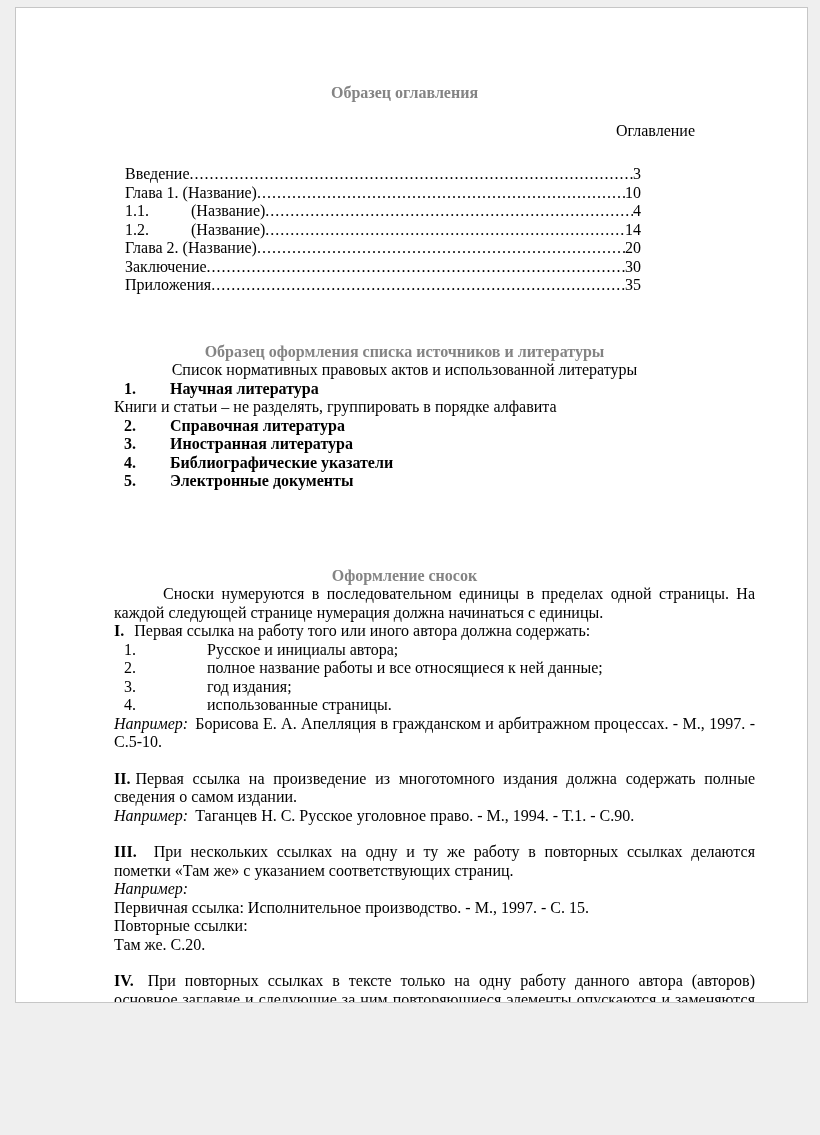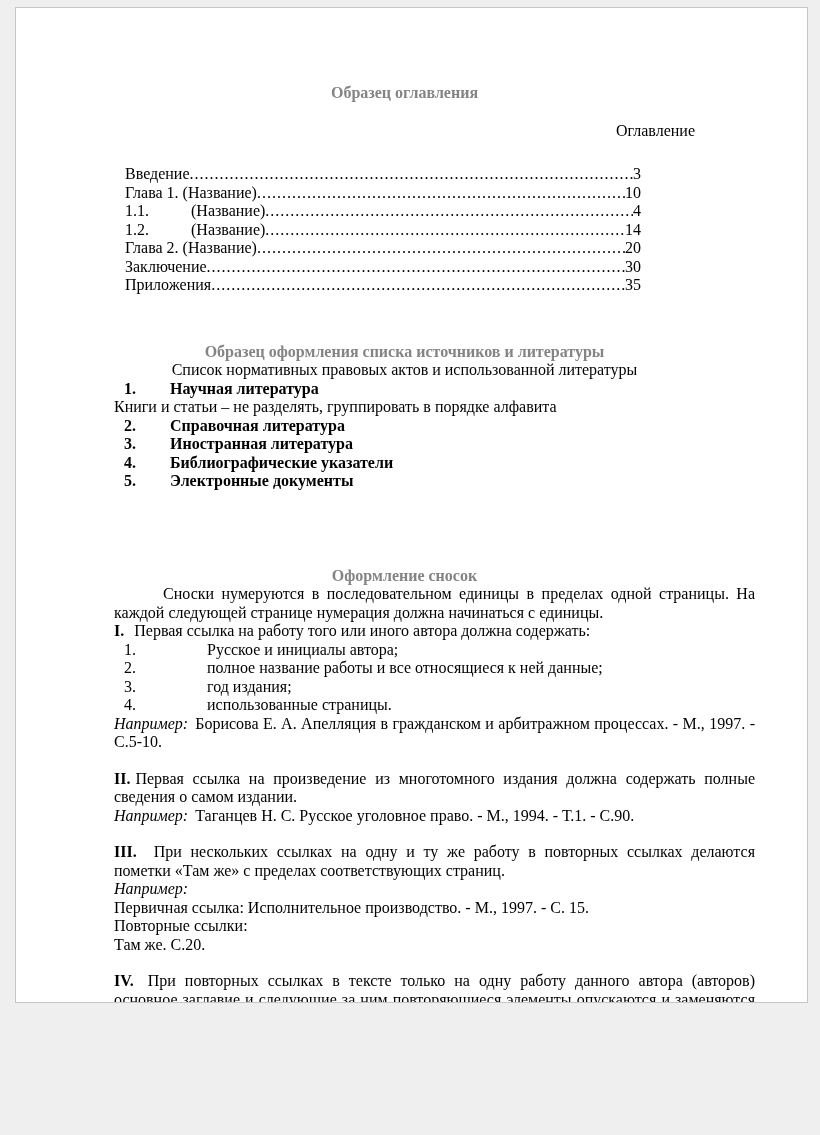--- a/index.html
+++ b/index.html
@@ -158,21 +158,21 @@
     <p class="rule">
       <span class="rn rn-ii">II.</span><span>Первая ссылка на произведение из многотомного издания должна содержать  полные сведения о самом издании.</span>
     </p>
     <p class="ex">
       <span class="ex-label">Например:</span><span>Таганцев Н. С. Русское уголовное право.  - М., 1994. - Т.1. - С.90.</span>
     </p>
 
     <div class="spacer"></div>
 
     <p class="rule">
-      <span class="rn rn-iii">III.</span><span>При нескольких ссылках на одну и ту же работу в повторных ссылках делаются пометки «Там же» с пределах соответствующих страниц.</span>
+      <span class="rn rn-iii">III.</span><span>При нескольких ссылках на одну и ту же работу в повторных ссылках делаются пометки «Там же» с указанием соответствующих страниц.</span>
     </p>
     <p>
       <span class="ex-label">Например:</span>
     </p>
     <div>Первичная ссылка: Исполнительное производство. - М., 1997. - С. 15.</div>
     <div>Повторные ссылки:</div>
     <div>Там же. С.20.</div>
 
     <div class="spacer"></div>
 

